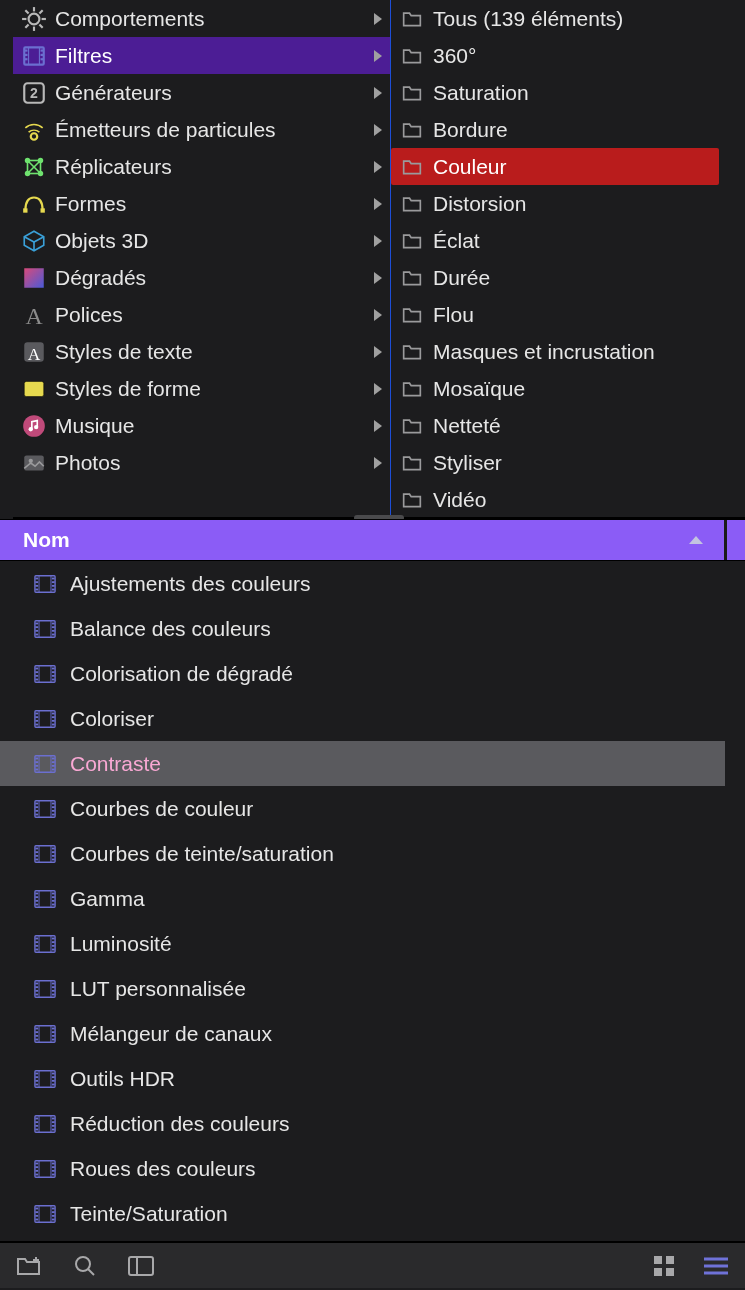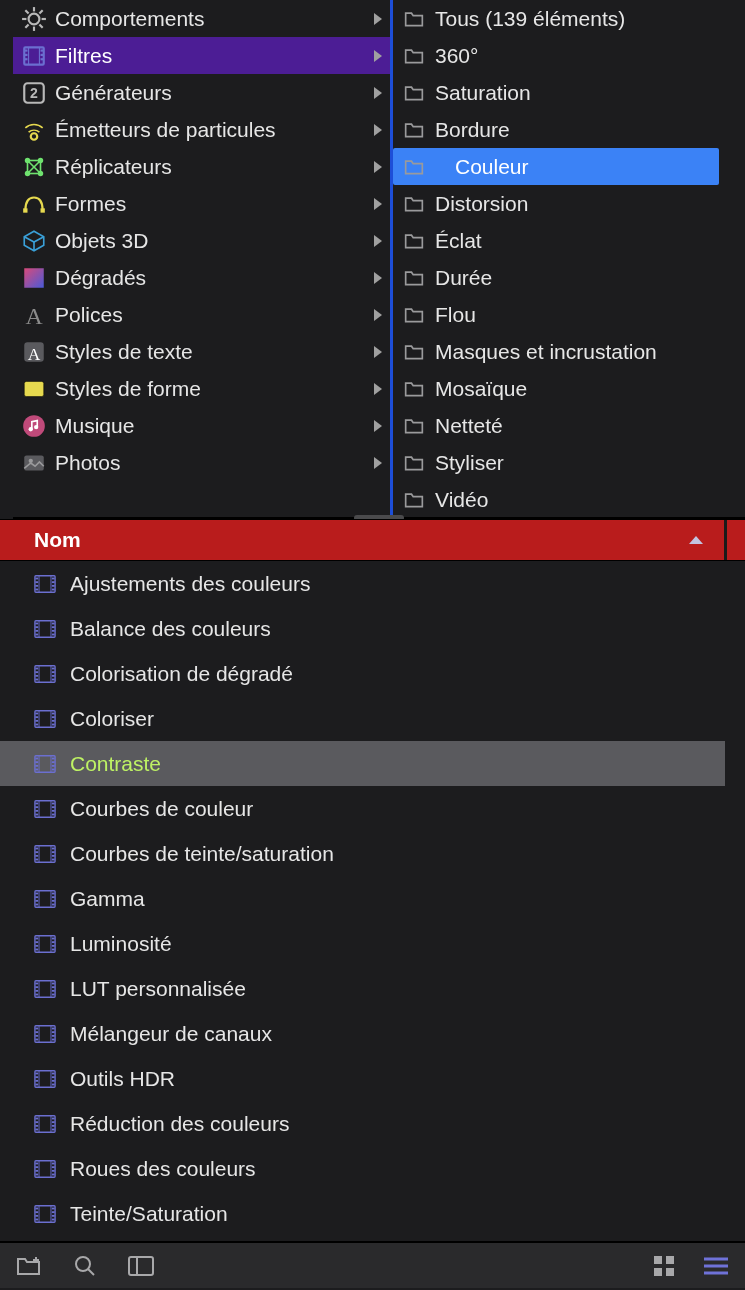--- a/index.html
+++ b/index.html
@@ -21,21 +21,21 @@
   }
   .col-left {
     width: 377px;
     background: #1c1c1e;
     overflow: hidden;
   }
   .col-right {
     flex: 1;
     background: #1c1c1e;
     overflow: hidden;
-    border-left: 3px solid #1d4ed8;
+    border-left: 1px solid #1d4ed8;
   }
   .cat-row {
     display: flex;
     align-items: center;
     height: 37px;
     padding-left: 6px;
     padding-right: 8px;
     cursor: default;
   }
   .cat-row.selected {
@@ -65,24 +65,23 @@
   }
   .folder-row {
     display: flex;
     align-items: center;
     height: 37px;
     padding-left: 8px;
     padding-right: 8px;
     cursor: default;
   }
   .folder-row.selected {
-    background: #3b82f6;
+    background: #b91c1c;
     margin-right: 26px;
     border-radius: 2px;
-    gap: 20px;
   }
   .folder-icon {
     width: 26px;
     height: 20px;
     display: flex;
     align-items: center;
     justify-content: center;
     flex-shrink: 0;
   }
   .folder-icon svg { display:block; }
@@ -96,25 +95,25 @@
     position: absolute;
     bottom: -4px;
     left: 50%;
     transform: translateX(-50%);
     width: 50px;
     height: 6px;
     background: #4a4a4c;
     border-radius: 3px;
   }
   .list-header {
-    background: #b91c1c;
+    background: #8b5cf6;
     height: 42px;
     display: flex;
     align-items: center;
-    padding-left: 34px;
+    padding-left: 23px;
     padding-right: 30px;
     color: #fff;
     font-size: 21px;
     font-weight: 600;
     border-top: 1px solid #000;
     border-bottom: 1px solid #000;
     position: relative;
   }
   .list-header .sort-chev {
     position: absolute;
@@ -158,21 +157,21 @@
     width: 30px;
     height: 24px;
     flex-shrink: 0;
     display:flex;align-items:center;justify-content:center;
   }
   .item-label {
     padding-left: 10px;
     font-size: 21px;
     color: #e6e6e6;
   }
-  .item-row.selected .item-label { color: #bef264; }
+  .item-row.selected .item-label { color: #f9a8d4; }
   .toolbar {
     height: 47px;
     background: #2a2a2c;
     border-top: 2px solid #000;
     display: flex;
     align-items: center;
     padding: 0 14px;
   }
   .toolbar .tb-left { display:flex; gap: 26px; align-items:center;}
   .toolbar .tb-right { margin-left:auto; display:flex; gap: 22px; align-items:center;}

